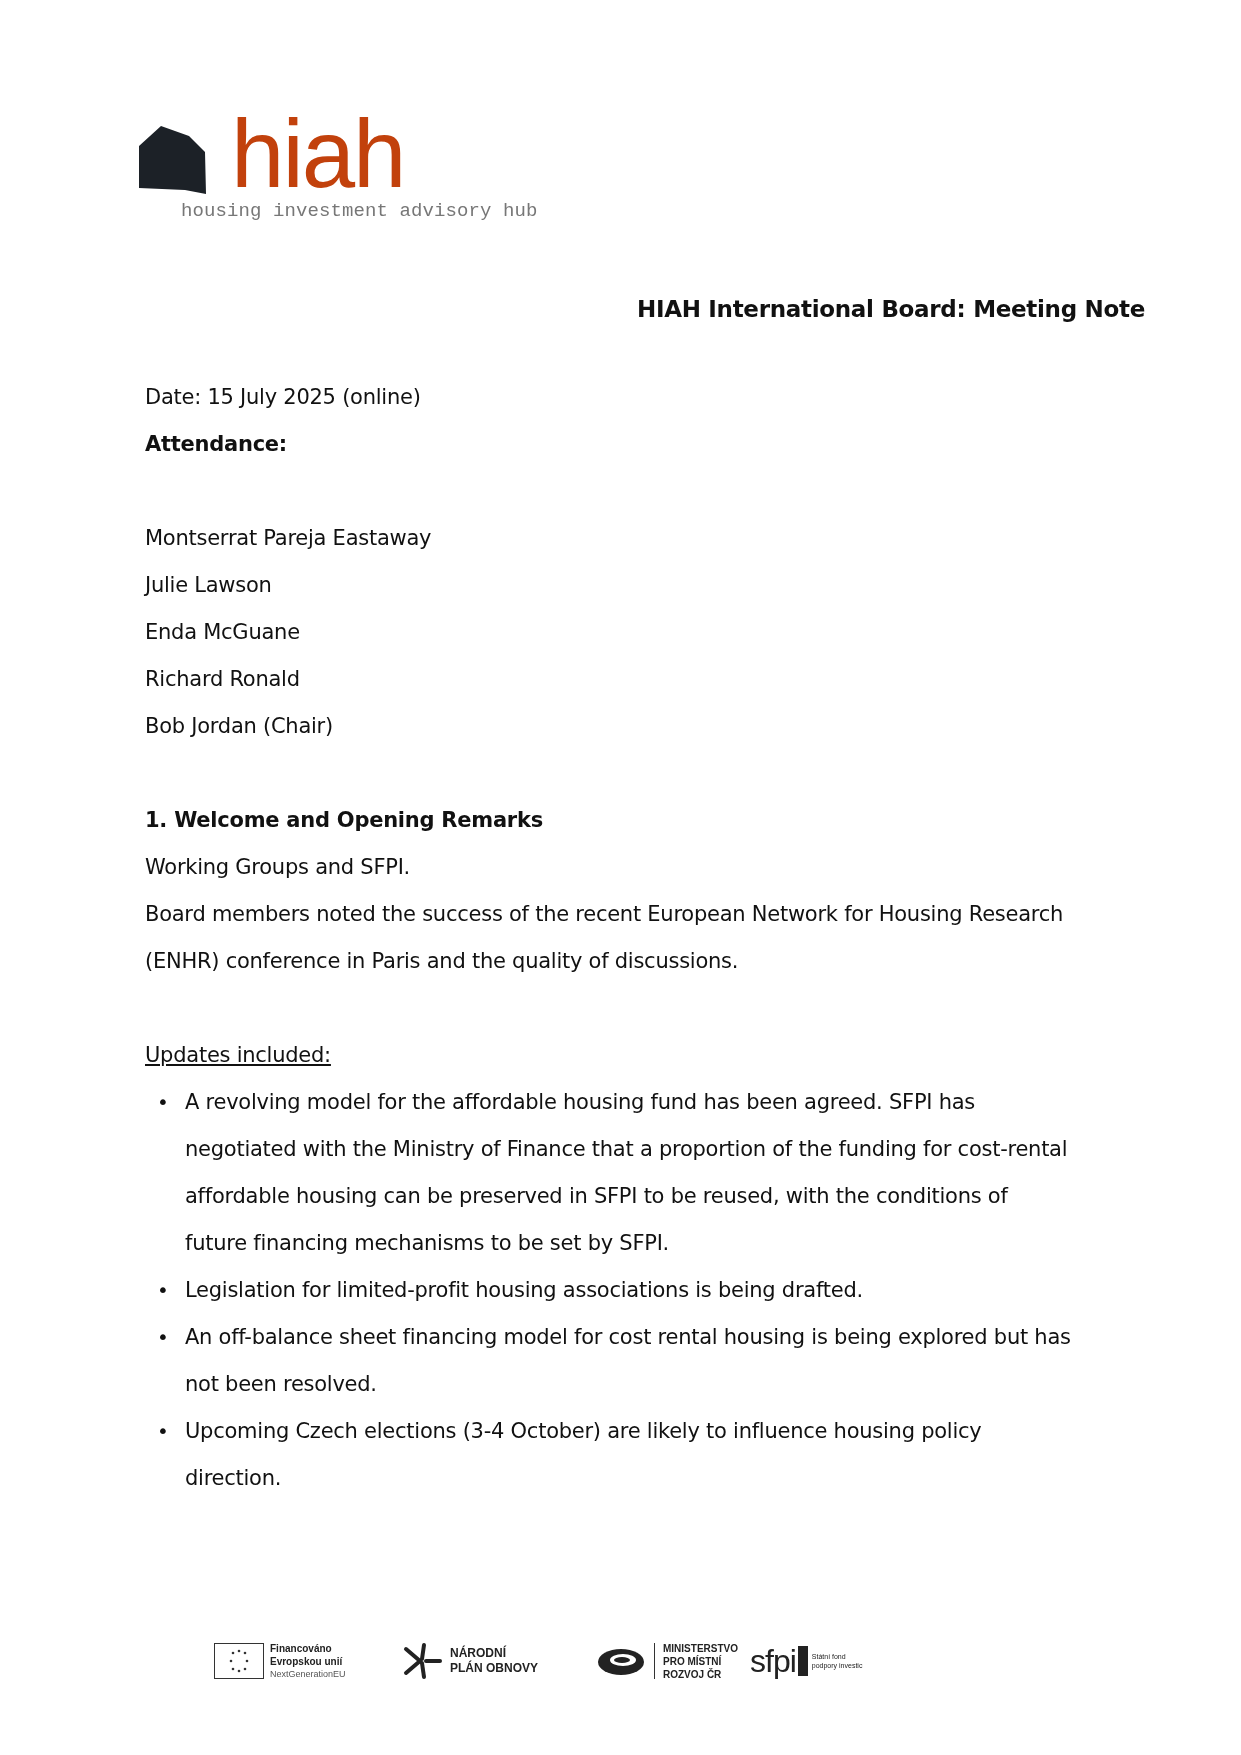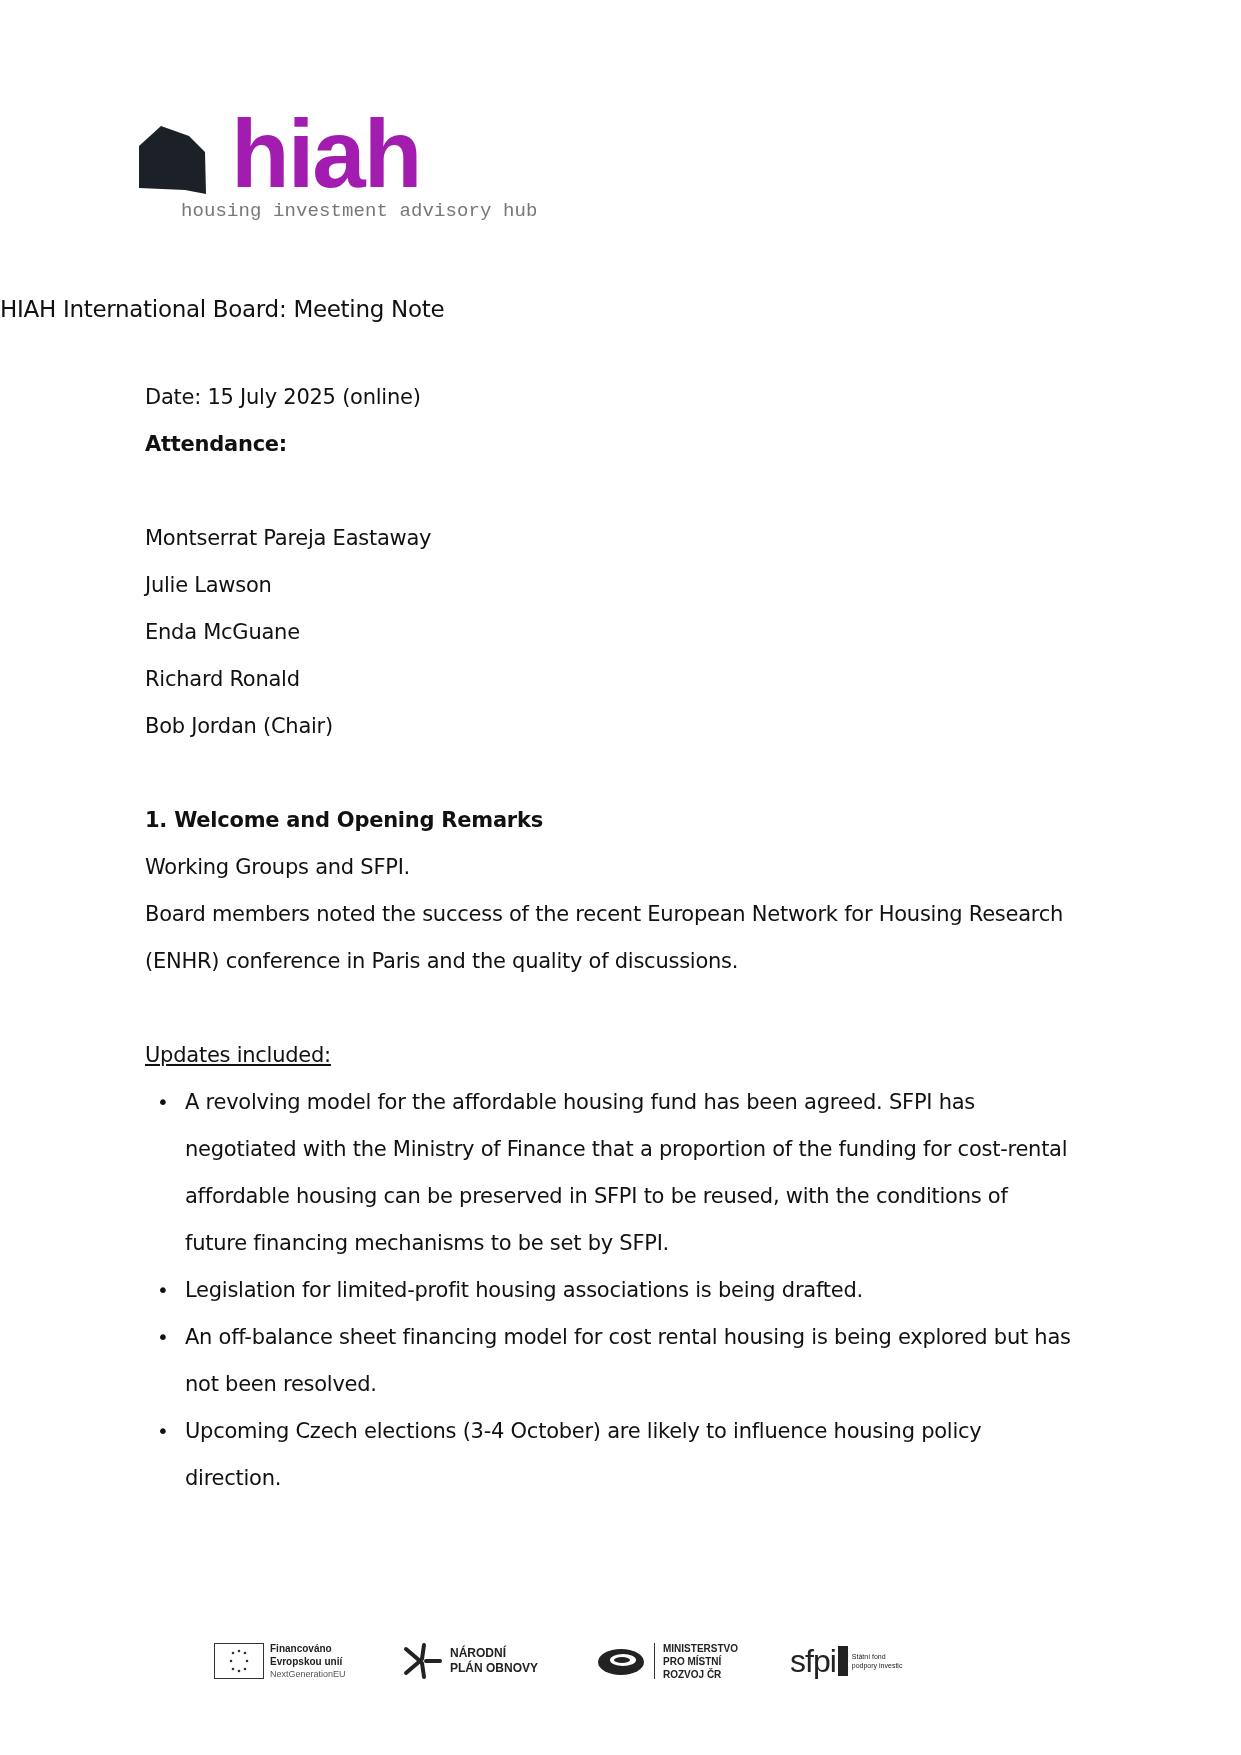--- a/index.html
+++ b/index.html
@@ -4,31 +4,31 @@
   <style>
     html, body { margin: 0; padding: 0; background: #ffffff; }
     body {
       width: 1241px; height: 1755px; position: relative; overflow: hidden;
       font-family: "DejaVu Sans", sans-serif; color: #111111;
     }
     .logo { position: absolute; left: 139px; top: 112px; width: 300px; height: 110px; }
     .logo svg { display: block; }
     .logo-word {
       position: absolute; left: 92px; top: -6px;
-      font-family: "Liberation Sans", sans-serif; font-size: 96px; font-weight: 700;
-      letter-spacing: -2px; color: #a21caf; line-height: 1;
+      font-family: "Liberation Sans", sans-serif; font-size: 96px; font-weight: 400;
+      letter-spacing: -2px; color: #c2410c; line-height: 1;
     }
     .logo-tag {
       position: absolute; left: 0; top: 88px;
       font-family: Liberation Mono, monospace; font-size: 19px; color: #777;
       letter-spacing: 0.1px; white-space: nowrap; margin-left: 42px;
     }
     .title {
-      position: absolute; left: 0; width: 1145px; top: 296px; text-align: left;
-      font-size: 23px; font-weight: 400; letter-spacing: -0.3px;
+      position: absolute; left: 0; width: 1145px; top: 296px; text-align: right;
+      font-size: 23px; font-weight: 700; letter-spacing: -0.3px;
     }
     .body-text { position: absolute; left: 145px; width: 980px; font-size: 21px; letter-spacing: -0.25px; }
     .line { height: 47px; line-height: 47px; white-space: nowrap; }
     .bold { font-weight: 700; }
     .u { text-decoration: underline; }
     ul { margin: 0; padding: 0; list-style: none; }
     li { position: relative; padding-left: 40px; }
     li .bullet { position: absolute; left: 12px; top: 0; line-height: 47px; font-size: 20px; }
     .footer { position: absolute; top: 1636px; left: 0; width: 983px; height: 60px; }
     .flogo { position: absolute; top: 0; height: 50px; display: flex; align-items: center; }
@@ -133,21 +133,21 @@
       <ellipse cx="27" cy="16" rx="13" ry="6" fill="#fff"></ellipse>
       <ellipse cx="26" cy="16" rx="8" ry="3" fill="#222"></ellipse>
     </svg>
     <div style="width:1px;height:36px;background:#333;margin-left:8px;"></div>
     <div class="small" style="margin-left:8px;">
       <div>MINISTERSTVO</div>
       <div>PRO MÍSTNÍ</div>
       <div>ROZVOJ ČR</div>
     </div>
   </div>
-  <div class="flogo" style="left:790px;">
+  <div class="flogo" style="left:750px;">
     <div style="font-family:'Liberation Sans',sans-serif;font-size:32px;color:#222;letter-spacing:-1px;">sfpi</div>
     <div style="width:10px;height:30px;background:#222;margin-left:2px;"></div>
     <div class="small" style="margin-left:4px;font-size:7px;line-height:9px;font-weight:400;">
       <div>Státní fond</div>
       <div>podpory investic</div>
     </div>
   </div>
 </div>
 
 </body></html>

